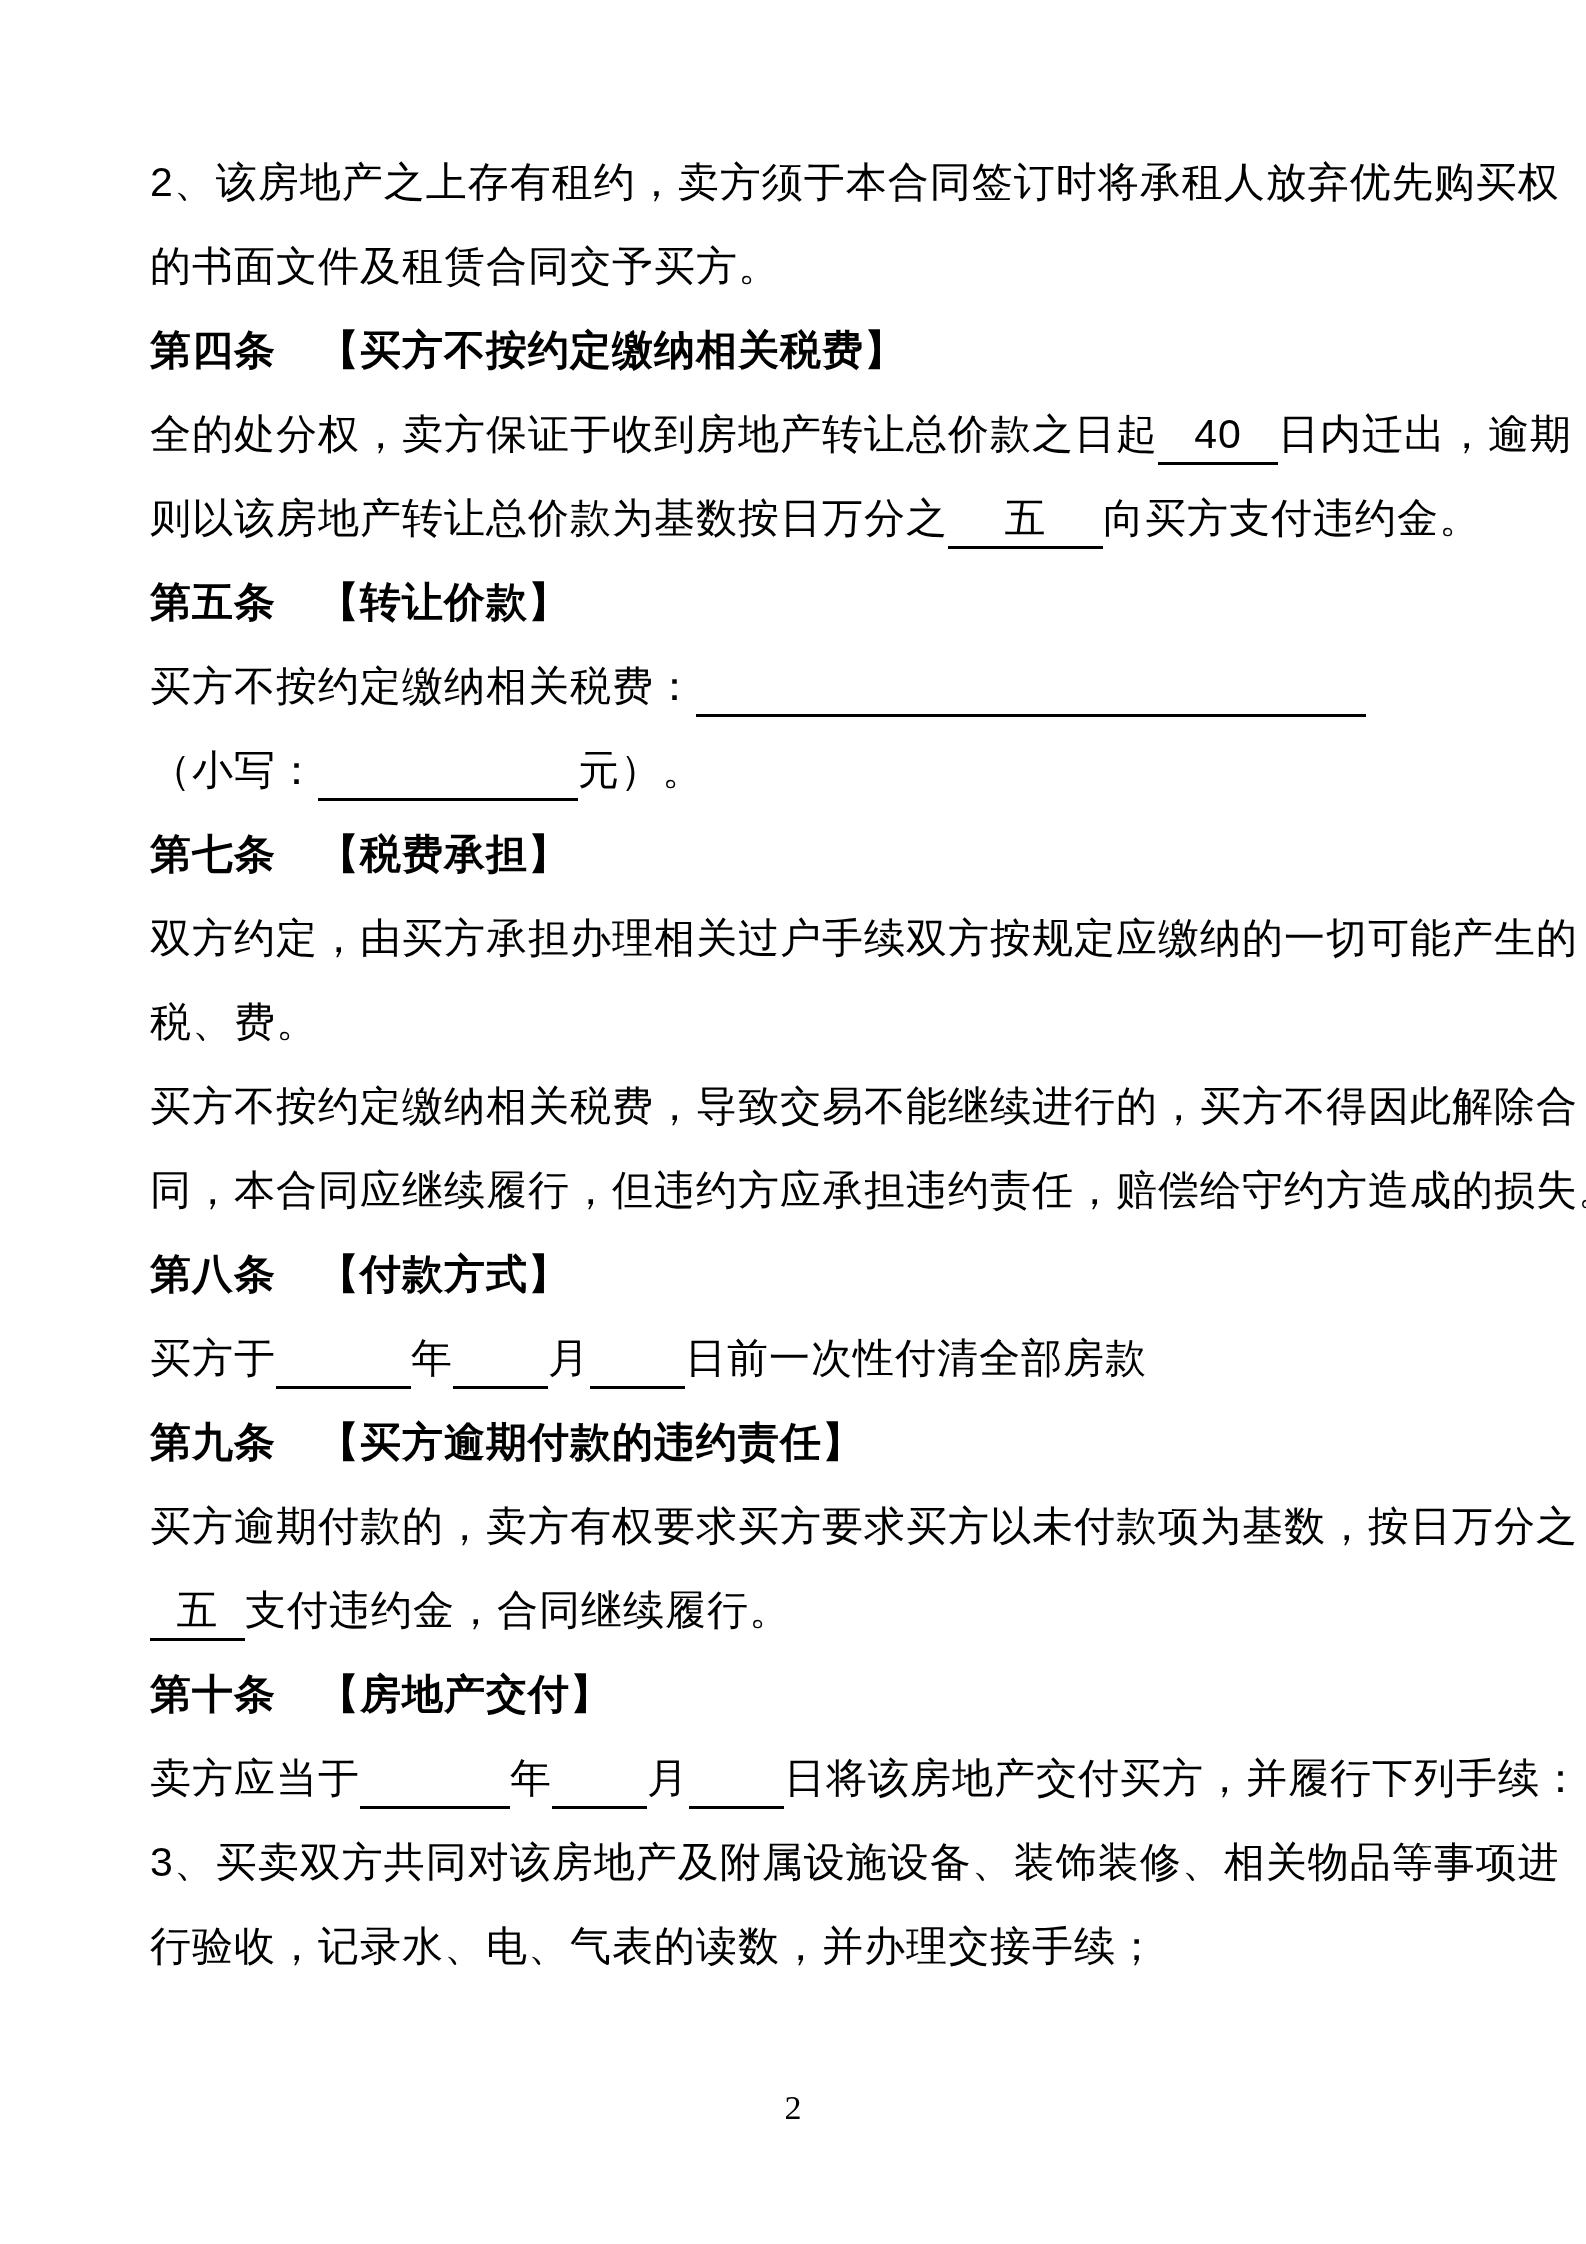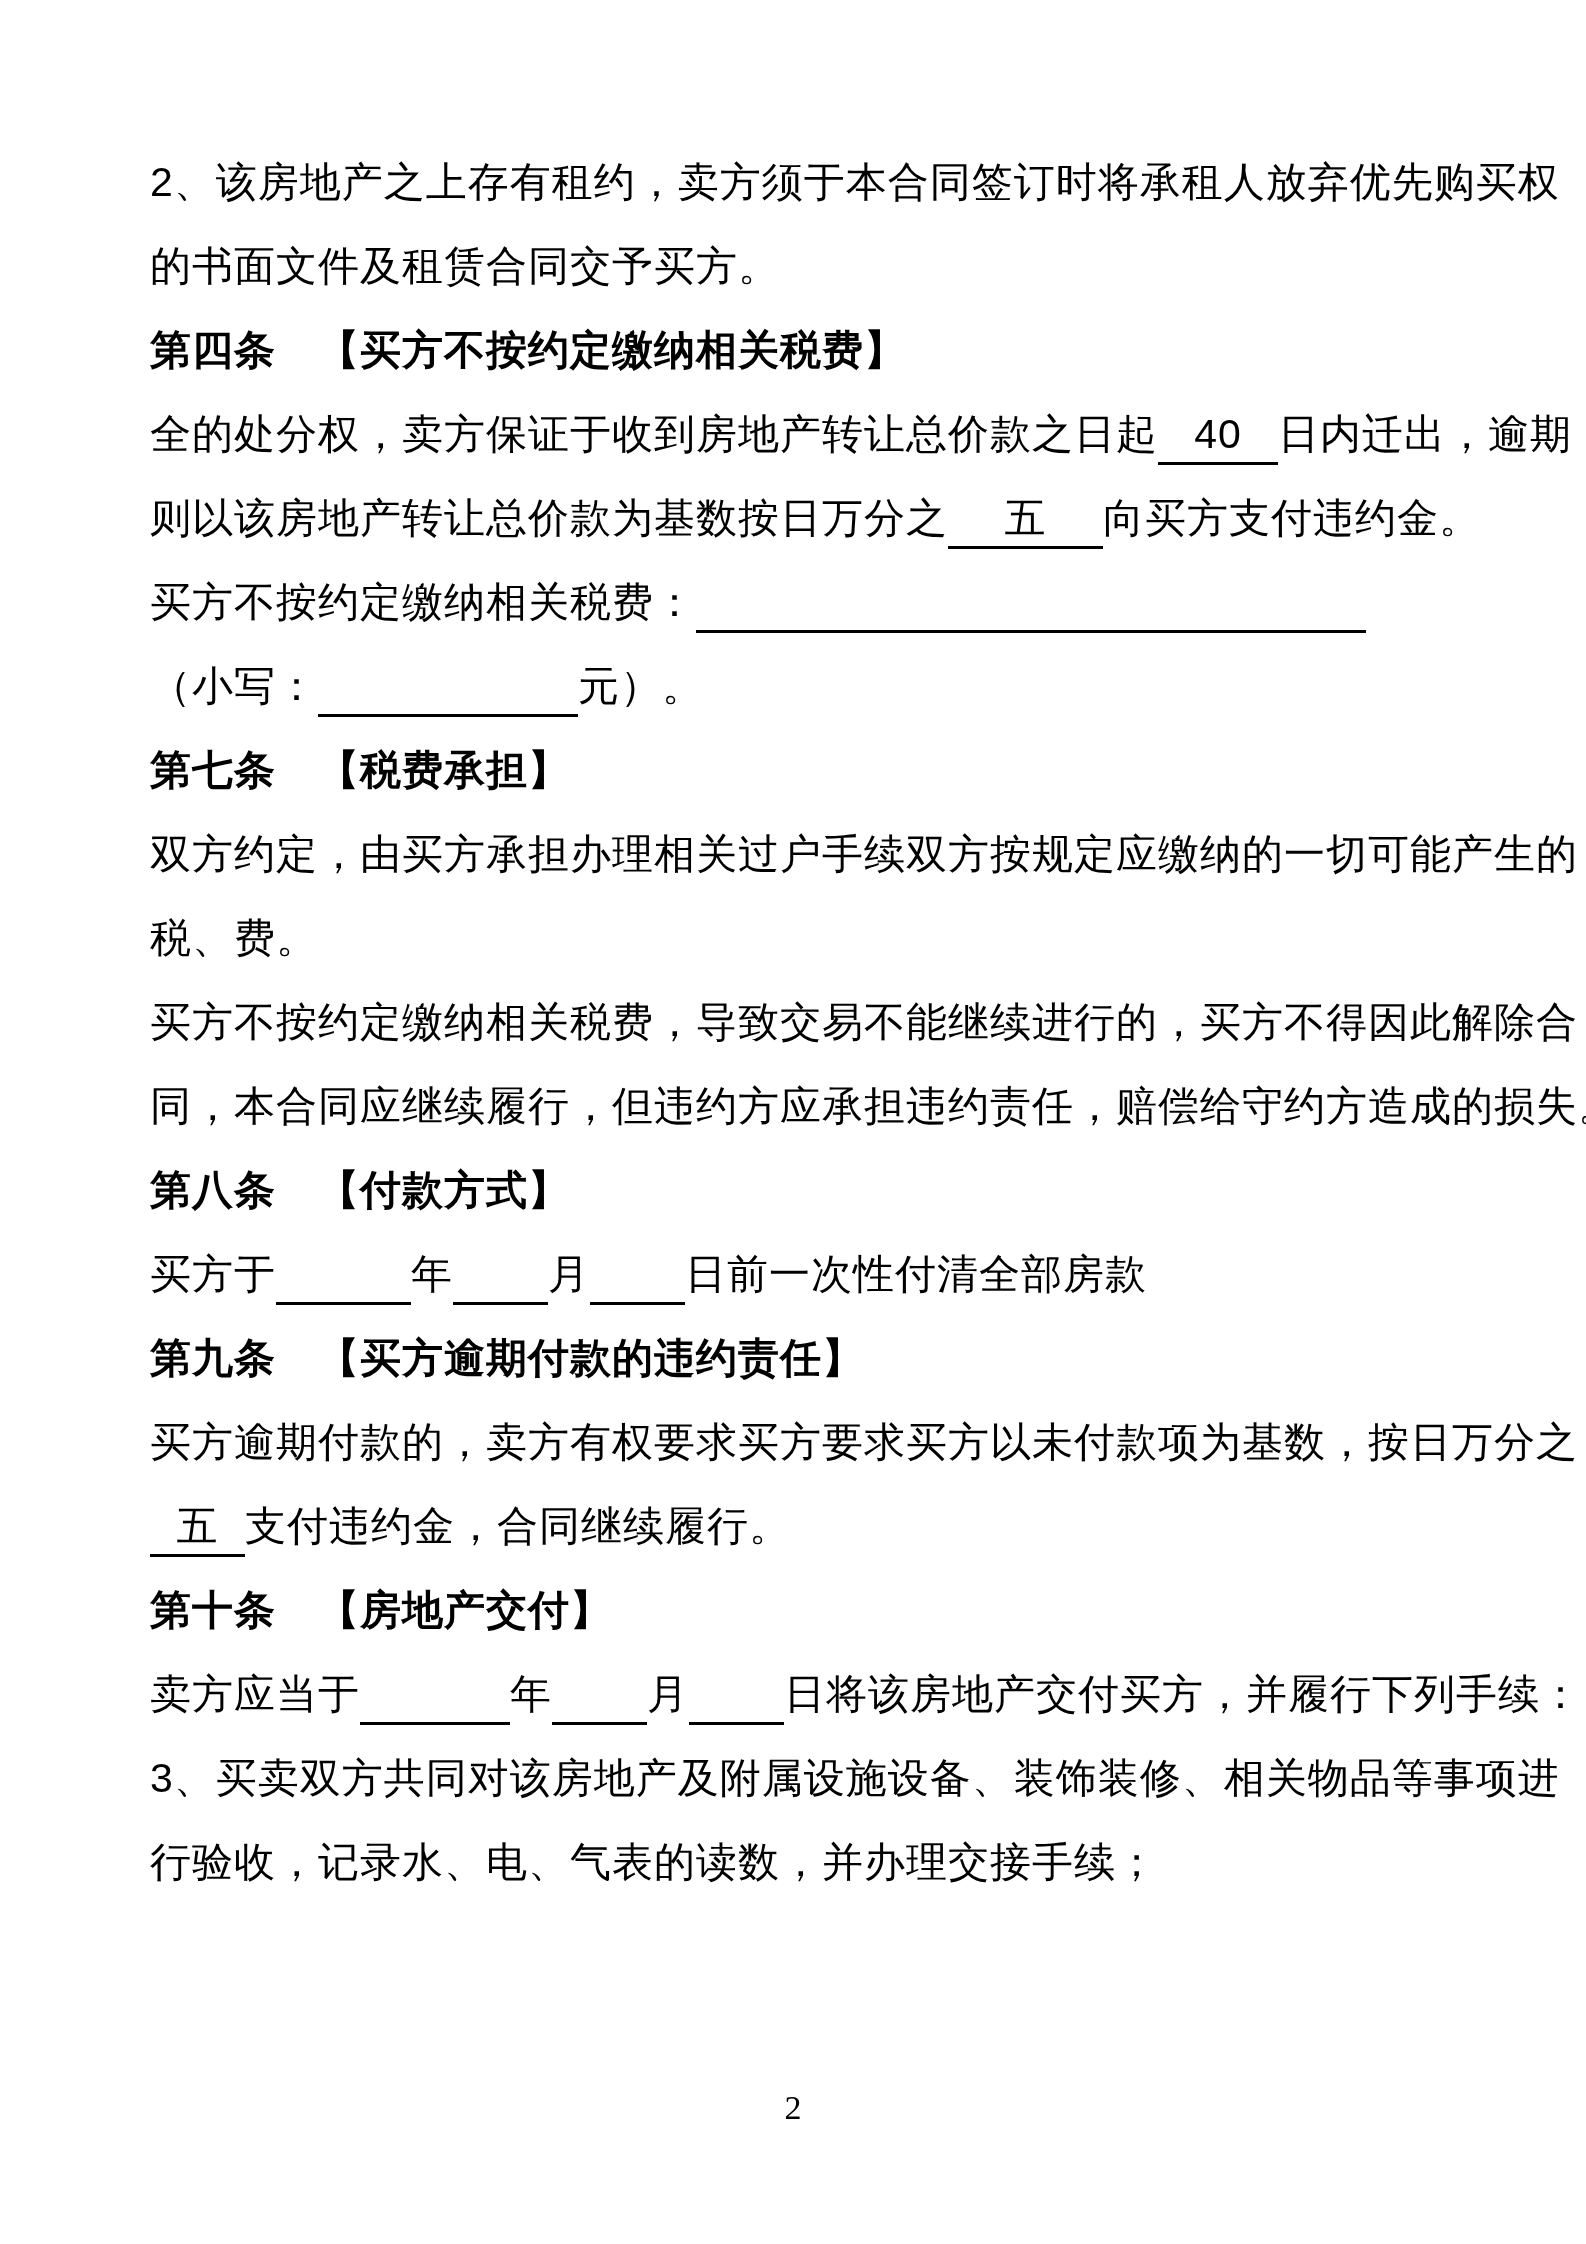--- a/index.html
+++ b/index.html
@@ -57,20 +57,21 @@
 </head>
 <body>
 
 <div class="page">
   <div class="doc-body" id="doc-body">
       <div class="line body"><span class="seg-text">2、该房地产之上存有租约，卖方须于本合同签订时将承租人放弃优先购买权</span></div>
       <div class="line body"><span class="seg-text">的书面文件及租赁合同交予买方。</span></div>
       <div class="line heading"><span class="seg-text">第四条　【买方不按约定缴纳相关税费】</span></div>
       <div class="line body"><span class="seg-text">全的处分权，卖方保证于收到房地产转让总价款之日起</span><span class="seg-blank" style="min-width: 120px;">40</span><span class="seg-text">日内迁出，逾期</span></div>
       <div class="line body"><span class="seg-text">则以该房地产转让总价款为基数按日万分之</span><span class="seg-blank" style="min-width: 155px;">五</span><span class="seg-text">向买方支付违约金。</span></div>
+      <div class="line heading"><span class="seg-text">第五条　【转让价款】</span></div>
       <div class="line body"><span class="seg-text">买方不按约定缴纳相关税费：</span><span class="seg-blank" style="min-width: 670px;">&nbsp;</span></div>
       <div class="line body"><span class="seg-text">（小写：</span><span class="seg-blank" style="min-width: 260px;">&nbsp;</span><span class="seg-text">元）。</span></div>
       <div class="line heading"><span class="seg-text">第七条　【税费承担】</span></div>
       <div class="line body"><span class="seg-text">双方约定，由买方承担办理相关过户手续双方按规定应缴纳的一切可能产生的</span></div>
       <div class="line body"><span class="seg-text">税、费。</span></div>
       <div class="line body"><span class="seg-text">买方不按约定缴纳相关税费，导致交易不能继续进行的，买方不得因此解除合</span></div>
       <div class="line body"><span class="seg-text">同，本合同应继续履行，但违约方应承担违约责任，赔偿给守约方造成的损失。</span></div>
       <div class="line heading"><span class="seg-text">第八条　【付款方式】</span></div>
       <div class="line body"><span class="seg-text">买方于</span><span class="seg-blank" style="min-width: 135px;">&nbsp;</span><span class="seg-text">年</span><span class="seg-blank" style="min-width: 95px;">&nbsp;</span><span class="seg-text">月</span><span class="seg-blank" style="min-width: 95px;">&nbsp;</span><span class="seg-text">日前一次性付清全部房款</span></div>
       <div class="line heading"><span class="seg-text">第九条　【买方逾期付款的违约责任】</span></div>

